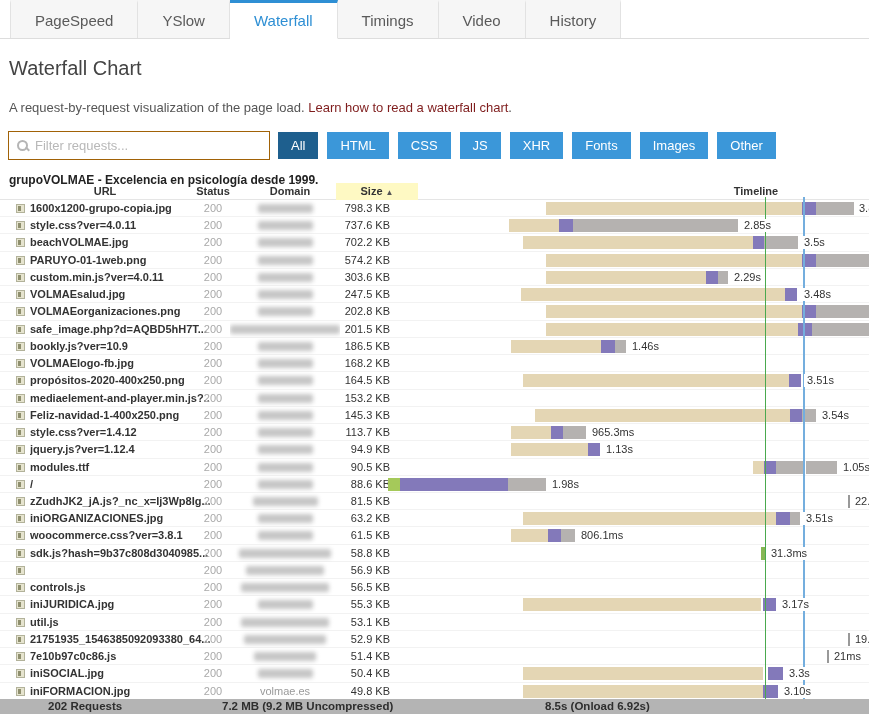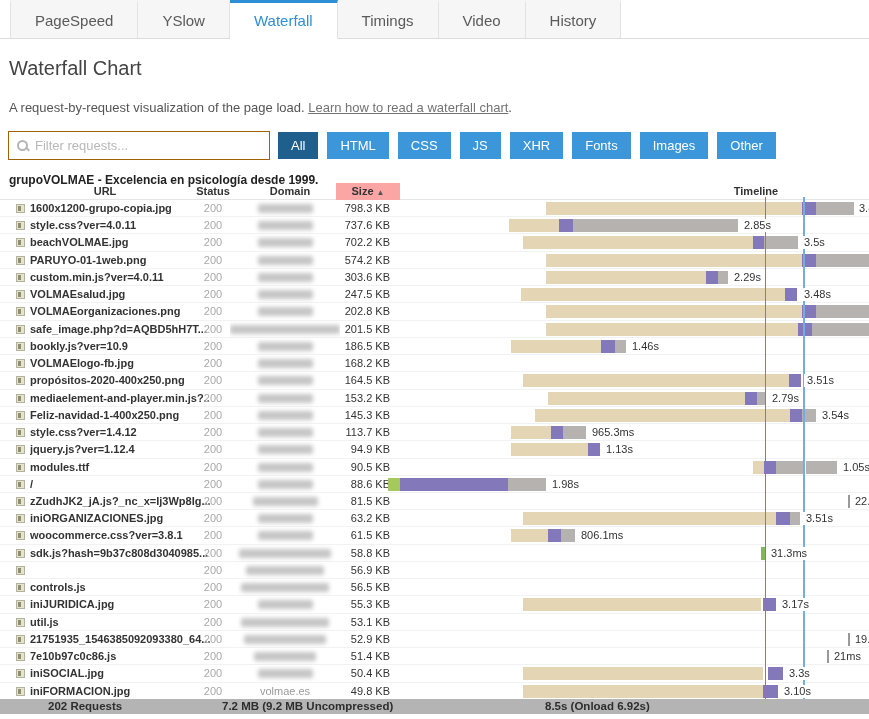--- a/index.html
+++ b/index.html
@@ -9,21 +9,21 @@
   .tabbar { display:flex; height:39px; border-bottom:1px solid #ddd; background:#fff; padding-left:10px; }
   .tab { padding:0 24px; display:flex; align-items:center; background:#f6f6f6;
     border-right:1px solid #e2e2e2; border-top:3px solid transparent;
     font-size:15px; color:#5a5a5a; cursor:pointer; }
   .tab:first-child { border-left:1px solid #e2e2e2; }
   .tab.active { background:#fff; border-top:3px solid #2e8fd4; color:#2e8fd4;
     margin-bottom:-1px; border-bottom:1px solid #fff; }
   
   .page-title { font-size:20px; color:#444; padding:18px 0 0 9px; font-weight:normal; }
   .subtitle { font-size:13px; color:#555; padding:20px 0 0 9px; }
-  .subtitle a { color:#737373; text-decoration:underline; cursor:pointer; }
+  .subtitle a { color:#7f1d1d; cursor:pointer; }
   
   .filter-row { position:relative; height:30px; margin:16px 0 0 0; }
   .search-box { position:absolute; left:8px; top:0; width:262px; height:29px;
     border:1px solid #a16207; background:#fff; display:flex; align-items:center; }
   .mag { position:relative; width:12px; height:12px; margin:0 6px 0 8px; flex:none; }
   .mag::before { content:""; position:absolute; left:0; top:0; width:7px; height:7px;
     border:2px solid #b5b5b5; border-radius:50%; }
   .mag::after { content:""; position:absolute; left:8px; top:8px; width:5px; height:2px;
     background:#b5b5b5; transform:rotate(45deg); }
   .search-box input { border:none; outline:none; font-size:13px; color:#444; width:200px;
@@ -36,21 +36,21 @@
   
   .site-header { font-size:12px; font-weight:bold; color:#222; padding:12px 0 0 9px; }
   
   .table { position:absolute; left:0; top:183px; width:869px; height:536px; }
   .thead { position:absolute; left:0; top:0; width:869px; height:17px;
     border-bottom:1px solid #e5e5e5; font-size:11px; font-weight:bold; color:#333; }
   .th { position:absolute; top:0; height:17px; line-height:16px; text-align:center; cursor:pointer; }
   .th-url    { left:30px;  width:150px; }
   .th-status { left:196px; width:34px; }
   .th-domain { left:240px; width:100px; }
-  .th-size   { left:336px; width:64px; background:#fca5a5; }
+  .th-size   { left:336px; width:82px; background:#fef9c3; }
   .th-size .arrow { font-size:8px; color:#555; }
   .th-timeline { left:716px; width:80px; }
   .rows { position:absolute; left:0; top:17px; width:869px; height:519px; overflow:hidden; }
   .row { position:relative; width:869px; height:17.24px; border-bottom:1px solid #f2f2f2;
     cursor:pointer; }
   .c { position:absolute; top:0; height:17px; line-height:17px; font-size:11px;
     white-space:nowrap; overflow:hidden; }
   .ficon { position:absolute; left:16px; top:4px; width:9px; height:9px;
     background:#e6e4cf; border:1px solid #b2b29a; }
   .ficon::after { content:""; position:absolute; left:1px; top:1px; width:3px; height:5px;
@@ -284,26 +284,20 @@
         </div>
       </div>
       <div class="row">
         <span class="ficon"></span>
         <div class="c url">mediaelement-and-player.min.js?...</div>
         <div class="c status">200</div>
         <div class="c domain">
           <span class="blurblob" style="width: 55px;"></span>
         </div>
         <div class="c size">153.2 KB</div>
-        <div class="c tl">
-          <span class="seg tan" style="left: 162px; width: 197px;"></span>
-          <span class="seg purple" style="left: 359px; width: 12px;"></span>
-          <span class="seg gray" style="left: 371px; width: 9px;"></span>
-          <span class="bar-label" style="left: 383px;">2.79s</span>
-        </div>
       </div>
       <div class="row">
         <span class="ficon"></span>
         <div class="c url">Feliz-navidad-1-400x250.png</div>
         <div class="c status">200</div>
         <div class="c domain">
           <span class="blurblob" style="width: 55px;"></span>
         </div>
         <div class="c size">145.3 KB</div>
         <div class="c tl">

